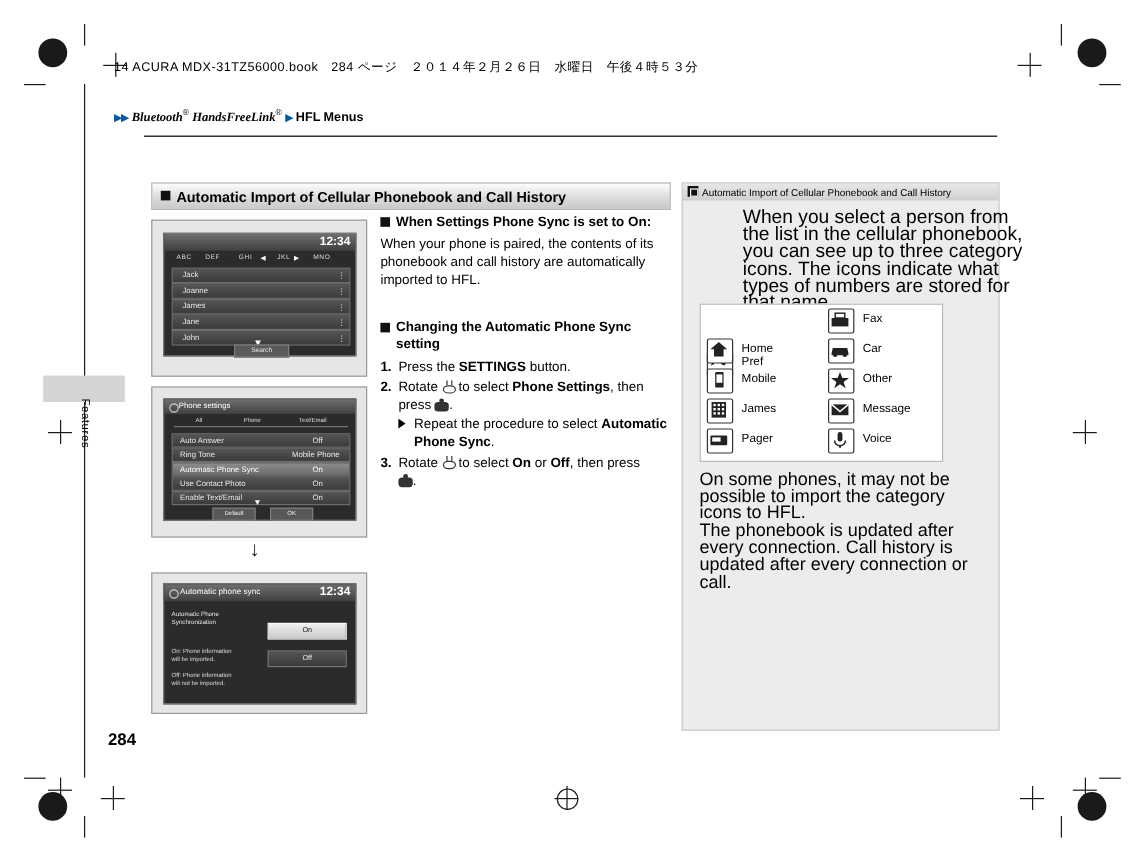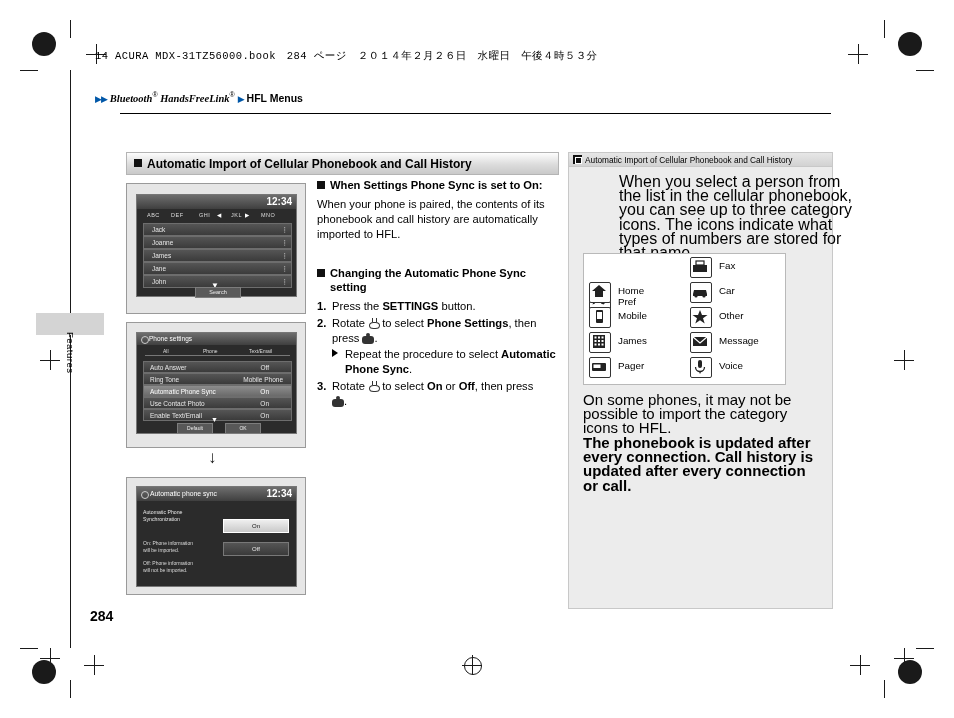--- a/index.html
+++ b/index.html
@@ -17,21 +17,21 @@
   .reg-cross:before,.reg-cross:after{content:"";position:absolute;background:#1a1a1a;}
   .reg-cross:before{left:50%;top:0;width:1px;height:100%;margin-left:-0.5px;}
   .reg-cross:after{top:50%;left:0;height:1px;width:100%;margin-top:-0.5px;}
   .reg-ring{position:absolute;border:1px solid #1a1a1a;border-radius:50%;}
 
   .cornermark{position:absolute;background:#1a1a1a;}
 
   
   .bookline{
     position:absolute;left:95px;top:49px;
-    font-family:Liberation Mono, monospace;
+    font-family:Liberation Sans, sans-serif;
     font-size:10.5px;letter-spacing:0.4px;color:#000;white-space:nowrap;text-align:right;
   }
   .crumb{
     position:absolute;left:95px;top:91px;font-size:10.5px;white-space:nowrap;
   }
   .crumb .arrow{color:#0057a8;font-size:9px;letter-spacing:-1px;}
   .crumb i{font-family:"Liberation Serif",serif;font-style:italic;font-weight:bold;}
   .crumb b{font-weight:bold;}
   .crumb .sup{font-size:7px;vertical-align:super;}
   .hrule{position:absolute;left:120px;top:113px;width:711px;height:1px;background:#000;}
@@ -400,16 +400,16 @@
               <rect x="7" y="2" width="4" height="8" rx="2" fill="#222"></rect>
               <path d="M4.5 9 a4.5 4.5 0 0 0 9 0" fill="none" stroke="#222" stroke-width="1.3"></path>
               <rect x="8.4" y="13" width="1.3" height="2.4" fill="#222"></rect>
             </svg>
         </span>
         <span class="lab">Voice</span>
       </div>
     </div>
 
     <div class="sp-note" style="top:240px;">On some phones, it may not be possible to import the category icons to HFL.</div>
-    <div class="sp-note" style="top:283px;font-weight:bold;">The phonebook is updated after every connection. Call history is updated after every connection or call.</div>
+    <div class="sp-note" style="top:283px;">The phonebook is updated after every connection. Call history is updated after every connection or call.</div>
   </div>
 
 </div>
 
 </body></html>

